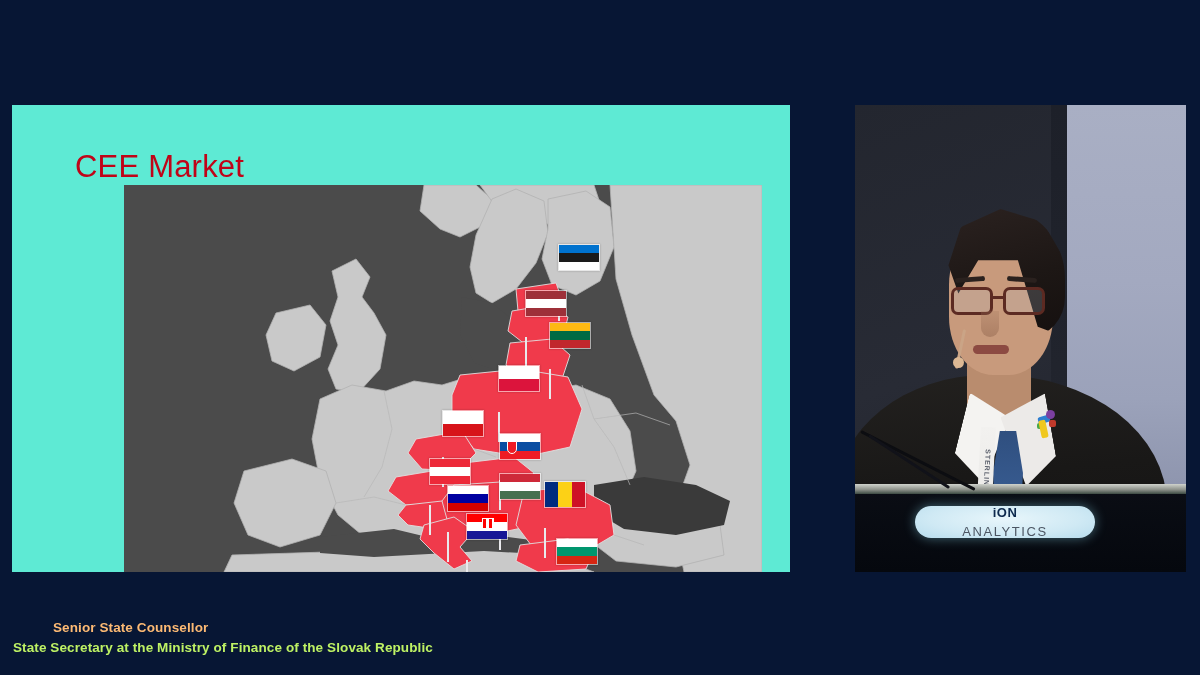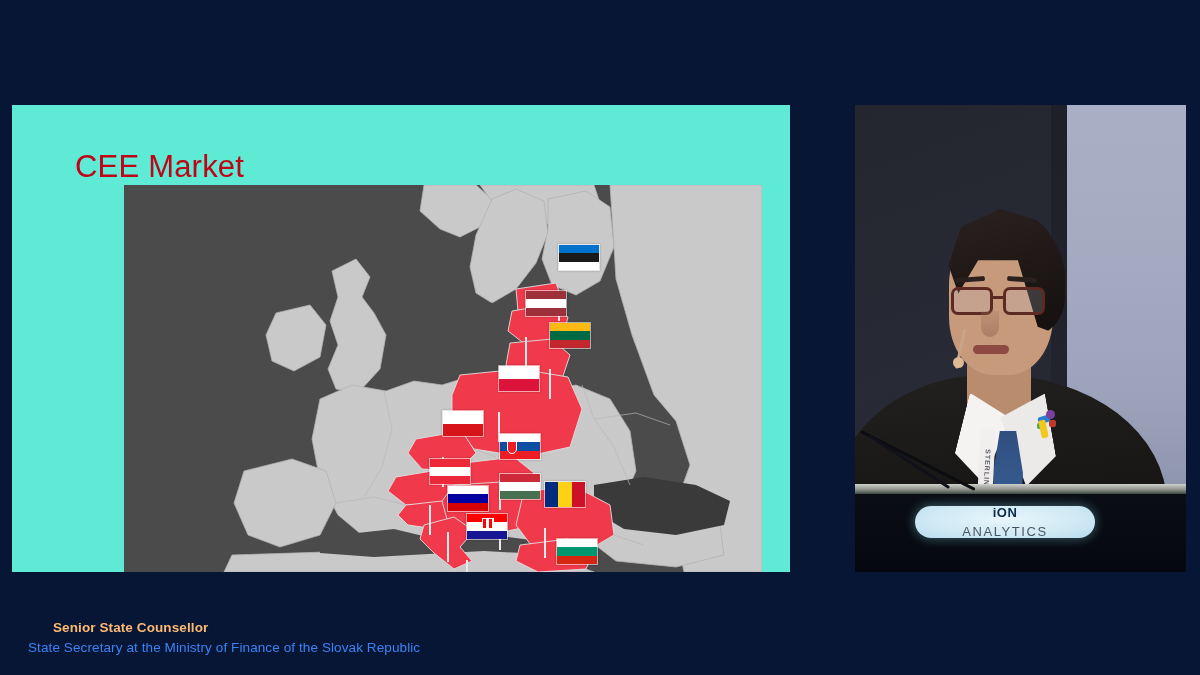--- a/index.html
+++ b/index.html
@@ -253,22 +253,22 @@
   }
   #lt-name {
     position:absolute; left: 25px; top: 8px;
     font-size: 24px; font-weight: 700; color:#ffffff; letter-spacing:.2px;
   }
   #lt-role {
     position:absolute; left: 25px; top: 40px;
     font-size: 13.5px; font-weight: 700; color:#fdba74; letter-spacing:.1px;margin-left:28px;
   }
   #lt-org {
-    position:absolute; left: 28px; top: 60px;
-    font-size: 13.5px; font-weight: 400; color:#3b82f6; letter-spacing:.1px;
+    position:absolute; left: 13px; top: 60px;
+    font-size: 13.5px; font-weight: 700; color:#bef264; letter-spacing:.1px;
   }
 </style>
 </head>
 <body>
 
 <div id="stage">
 
   <div id="slide">
     <div id="slide-title">CEE Market</div>
 

